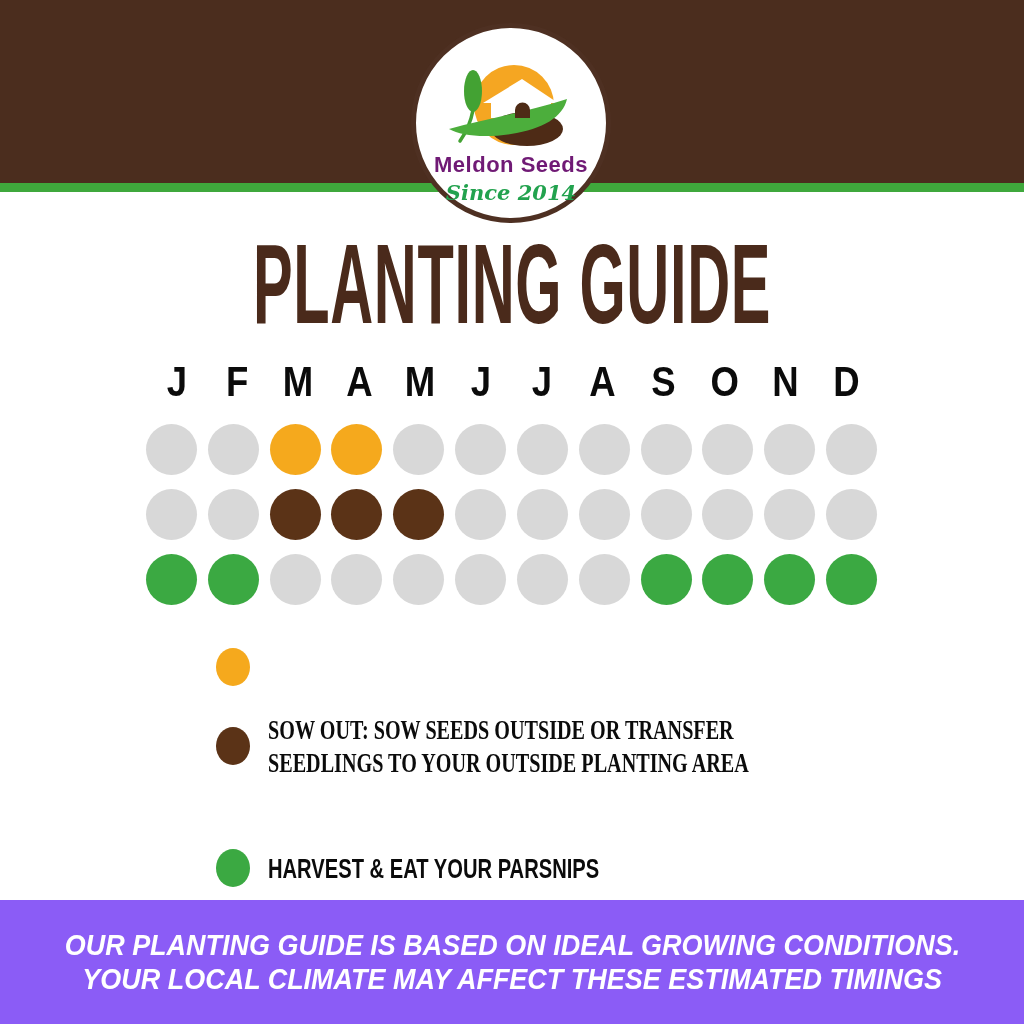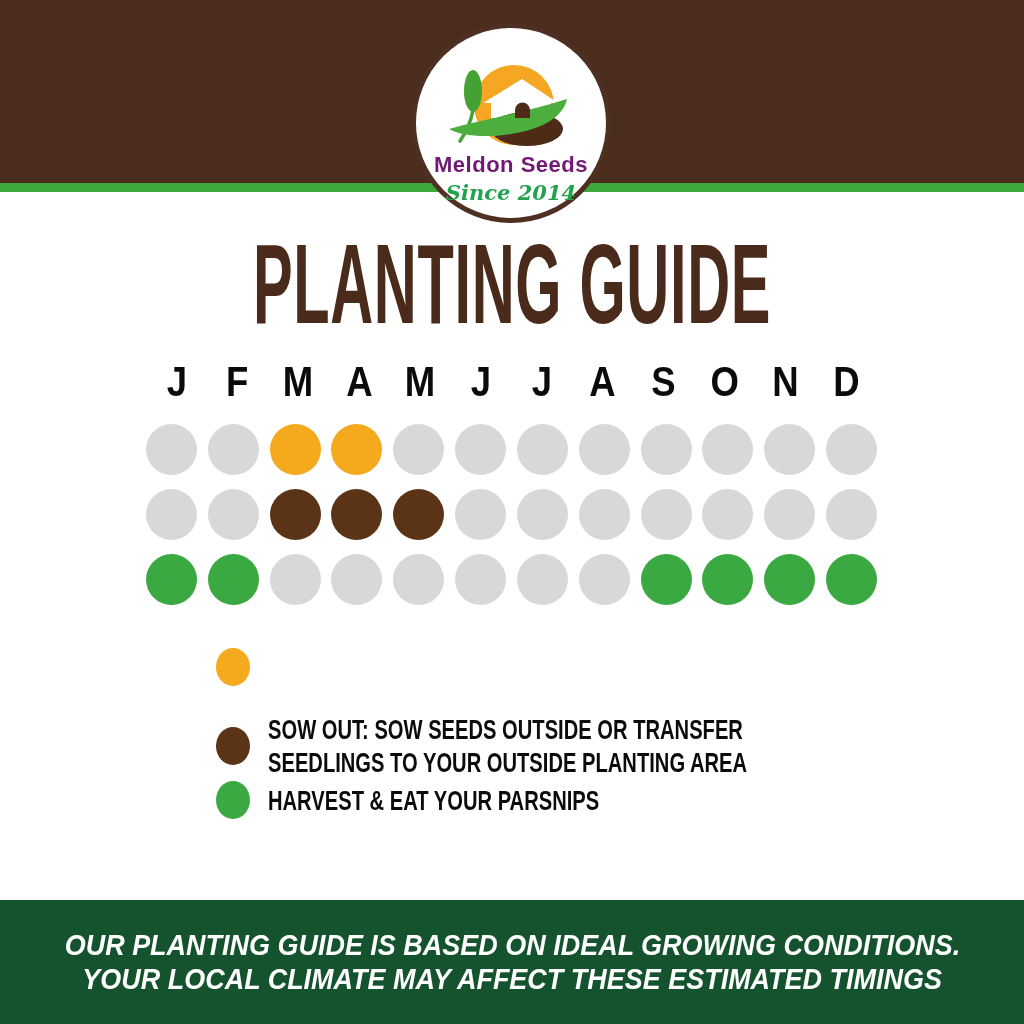--- a/index.html
+++ b/index.html
@@ -43,25 +43,25 @@
   .dot{width:51px;height:51px;border-radius:50%;}
   
   .legend-item{position:absolute;left:216px;display:flex;align-items:center;}
   .legend-item .legend-dot{width:34px;height:38px;border-radius:50%;flex:0 0 auto;margin-right:18px;}
   .legend-text{display:block;}
   .legend-line{
     font-size:28px;line-height:33px;font-weight:700;color:#0B0B0B;white-space:nowrap;
     transform:scaleX(0.72);transform-origin:0 50%;
   }
   .legend-item-0{top:647px;height:40px;}
-  .legend-item-1{top:712px;height:68px;}
-  .legend-item-2{top:780px;height:40px;}
+  .legend-item-1{top:712px;height:68px;font-family:Liberation Serif, serif;}
+  .legend-item-2{top:848px;height:40px;}
   
   .footer-bar{
-    position:absolute;left:0;top:900px;width:1024px;height:124px;background:#14532d;
+    position:absolute;left:0;top:900px;width:1024px;height:124px;background:#8b5cf6;
     display:flex;flex-direction:column;justify-content:center;align-items:center;
   }
   .footer-line{
     font-size:29px;line-height:34px;font-weight:700;font-style:italic;color:#ffffff;
     text-align:center;white-space:nowrap;transform:scaleX(0.93);
   }
 </style>
 </head>
 <body>
 

